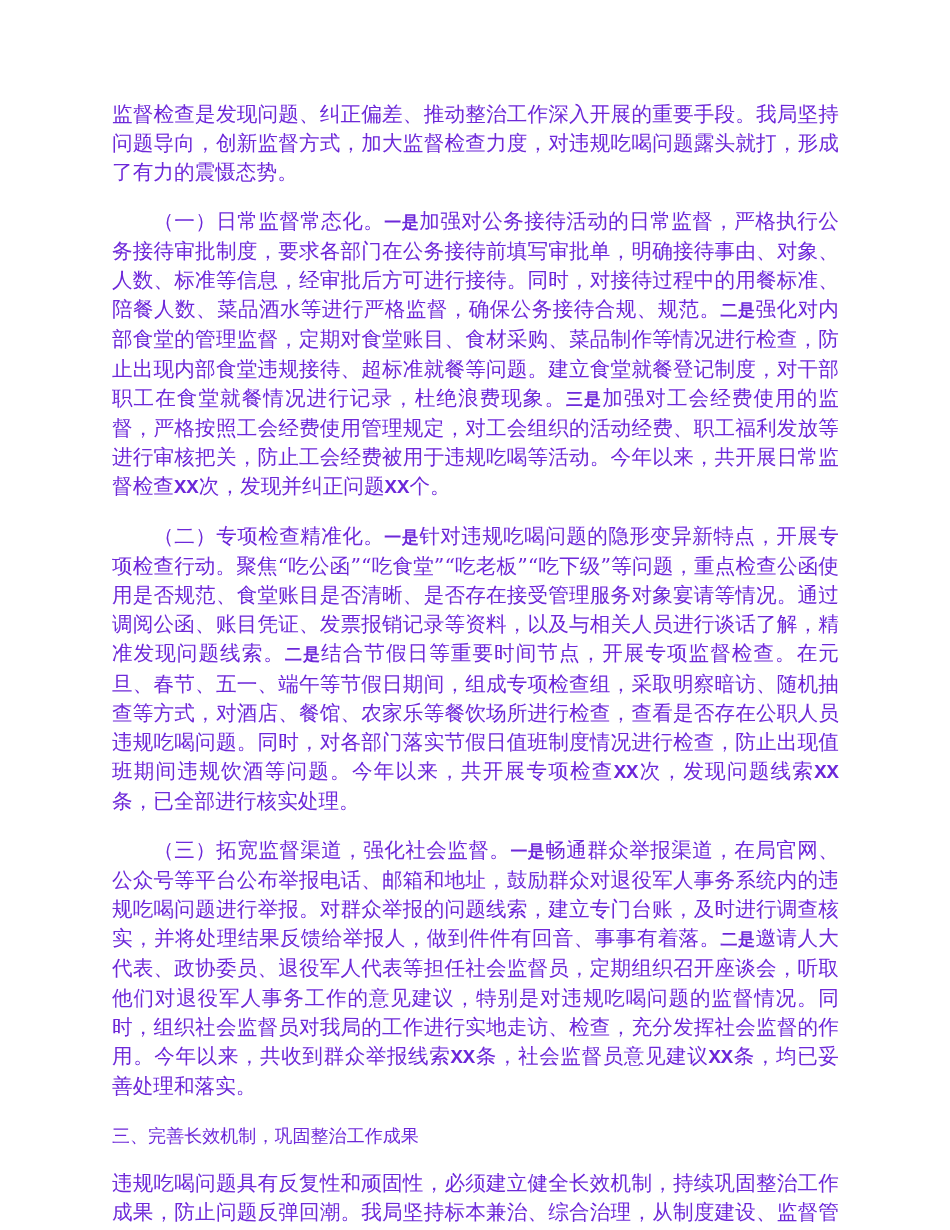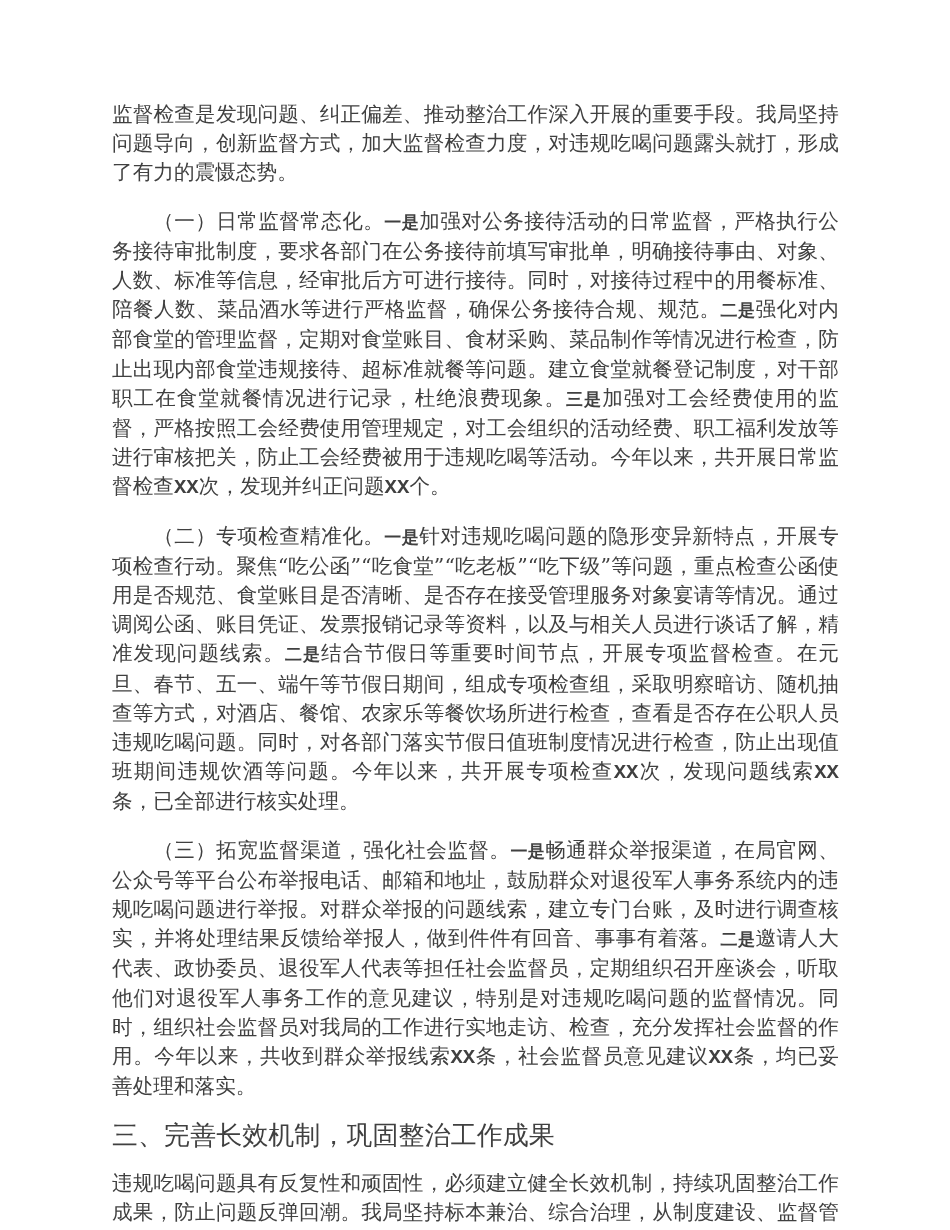--- a/index.html
+++ b/index.html
@@ -27,32 +27,32 @@
     width: 727px;
   }
   p.para {
     margin: 0 0 0 0;
     padding: 0;
     font-size: 20.6px;
     line-height: 29.2px;
     text-align: justify;
     text-justify: inter-ideograph;
     letter-spacing: 0.05px;
-    color: #404040;
+    color: #6d28d9;
     font-family: "DejaVu Serif", "Liberation Serif", serif;
   }
   p.para + p.para {
     margin-top: 19px;
   }
   p.indent {
     text-indent: 2em;
   }
   p.heading {
     text-indent: 0;
-    font-size: 26px;
+    font-size: 18px;
     line-height: 29.2px;
   }
   b.mark {
     font-weight: bold;
     font-family: "DejaVu Sans", "Liberation Sans", sans-serif;
     font-size: 17px;
   }
   b.ph {
     font-weight: bold;
     font-family: Liberation Mono, monospace;

